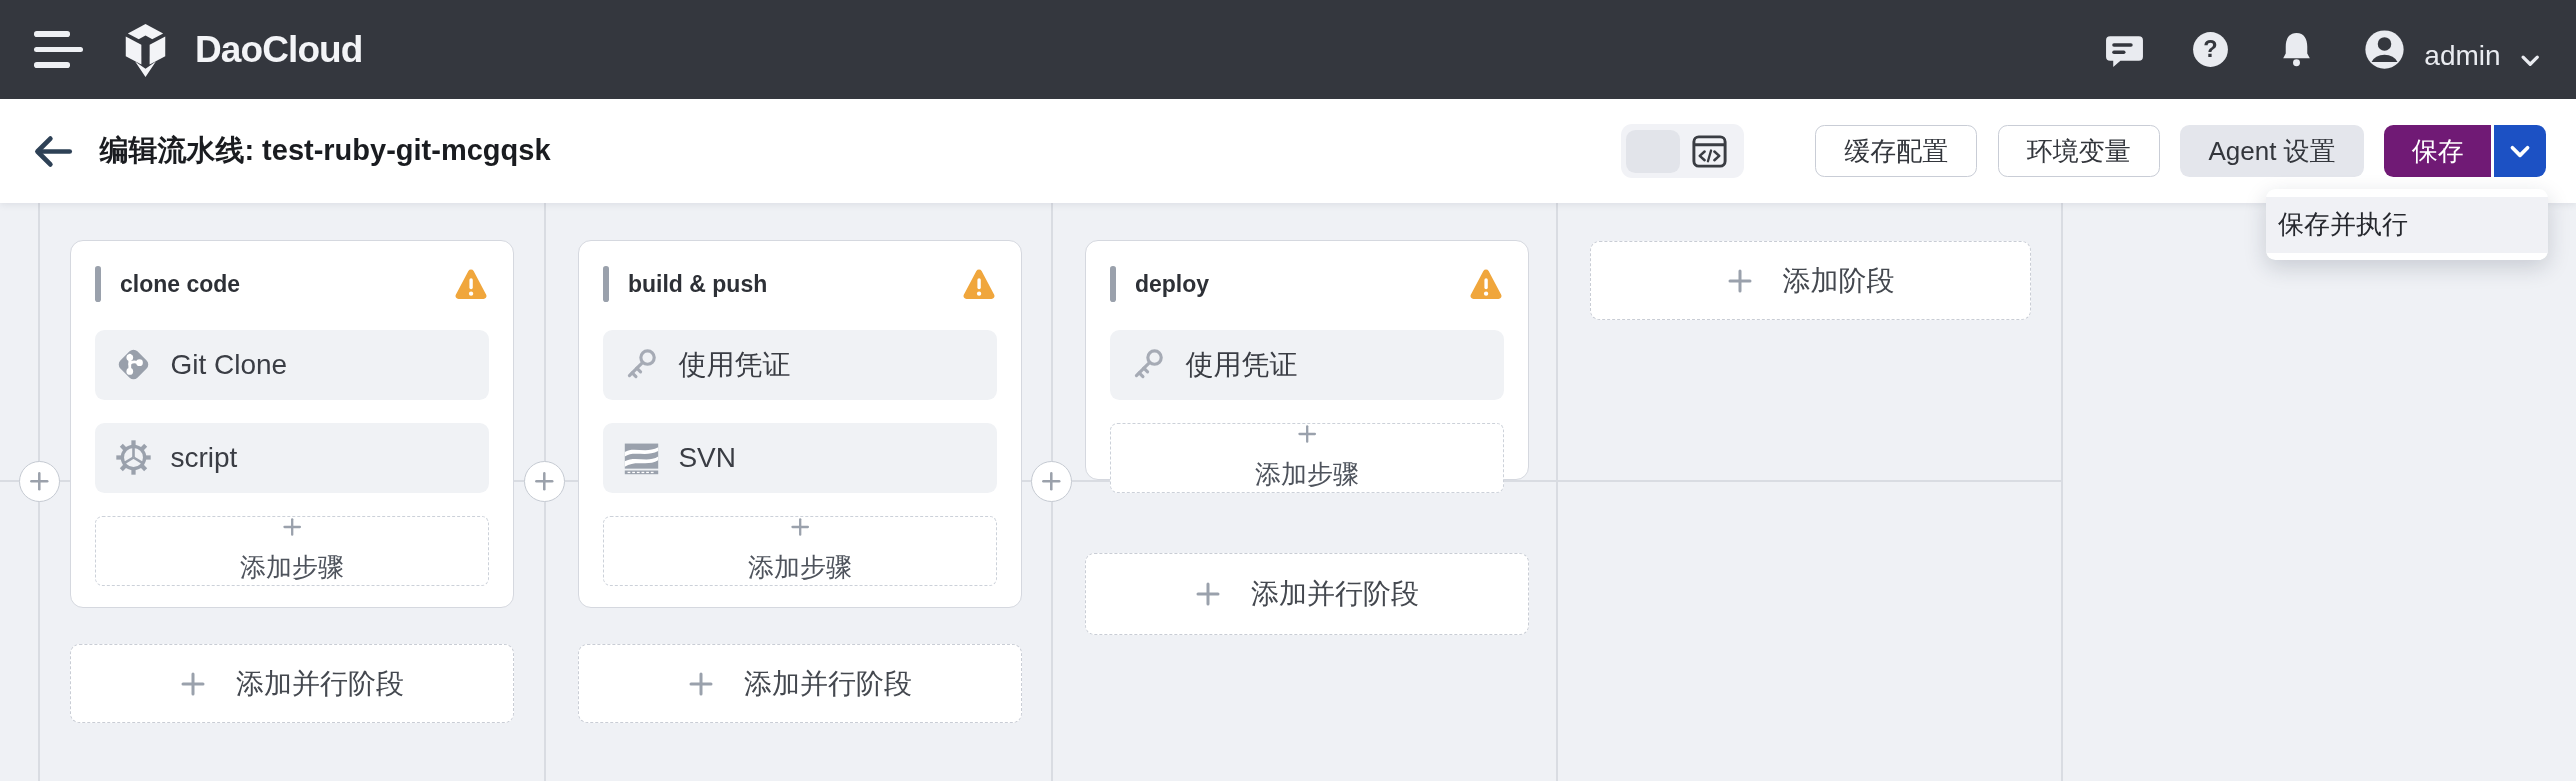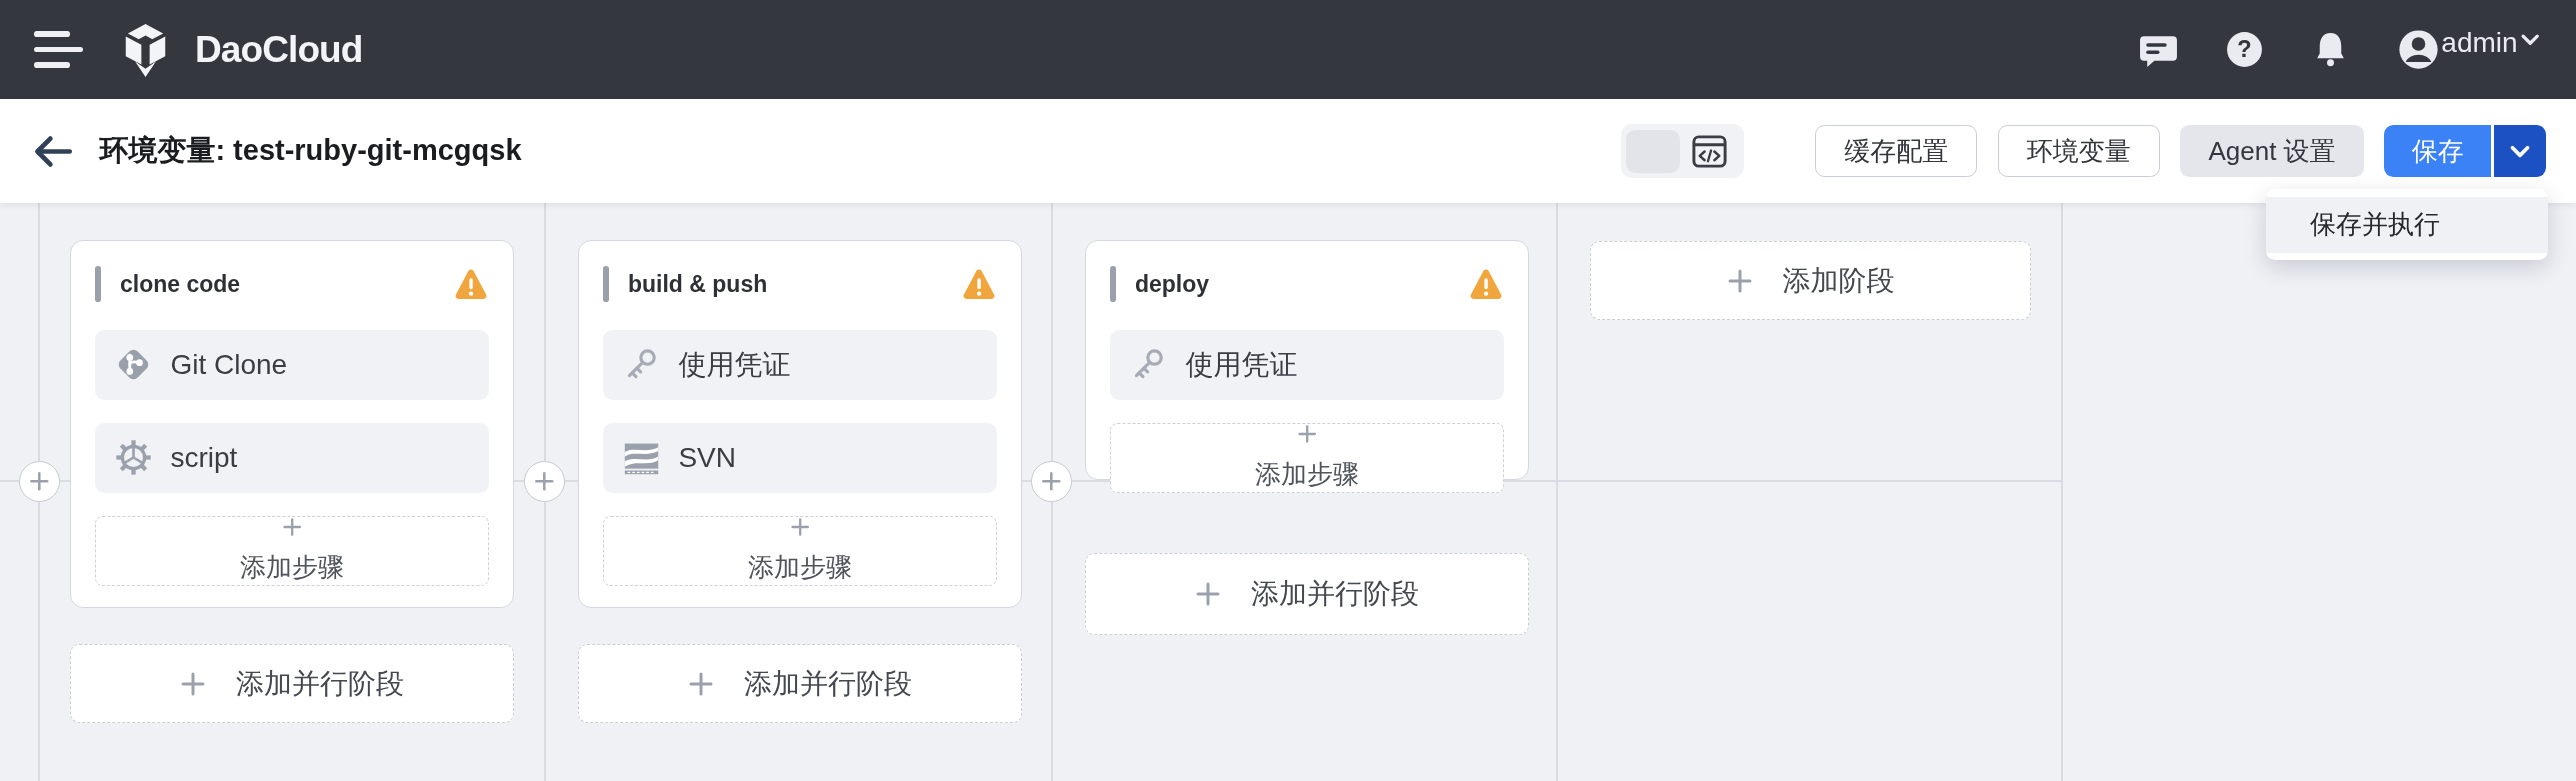--- a/index.html
+++ b/index.html
@@ -8,46 +8,46 @@
 
   
   .topbar { height:99px; background:#34373e; display:flex; align-items:center; padding:0 34px; position:relative; z-index:10; }
   .hamburger { width:49px; height:37px; display:flex; flex-direction:column; justify-content:space-between; cursor:pointer; }
   .hamburger span { display:block; height:5.6px; border-radius:2.8px; background:#eef0f4; }
   .hamburger .b1 { width:36px; } .hamburger .b2 { width:49px; } .hamburger .b3 { width:36px; }
   .logo { display:flex; align-items:center; margin-left:37px; }
   .brand { color:#f3f4f7; font-size:37px; font-weight:700; letter-spacing:-0.9px; margin-left:24px; }
   .topbar .spacer { flex:1; }
   .top-actions { display:flex; align-items:center; gap:45px; }
-  .top-user { display:flex; align-items:flex-start; }
+  .top-user { display:flex; align-items:flex-end; gap:17px; }
   .username { color:#e9ebf0; font-size:28px; }
 
   
   .pageheader { position:absolute; top:99px; left:0; width:2576px; height:104px; background:#ffffff;
     display:flex; align-items:center; padding:0 30px; box-shadow:0 1.9px 7.5px rgba(40,50,70,.10); z-index:5; }
   .back-btn { width:45px; height:45px; display:flex; align-items:center; justify-content:center; cursor:pointer; }
   .page-title { margin-left:24.4px; font-size:29px; font-weight:700; color:#1a1c20; }
   .pageheader .spacer { flex:1; }
   .view-toggle { width:123px; height:54px; background:#f1f2f6; border-radius:11.2px; display:flex; align-items:center; padding:0 5.6px; margin-right:51px; }
   .view-toggle .seg-graph { width:54px; height:43px; background:#e2e4ea; border-radius:9.4px; }
   .view-toggle .seg-code { flex:1; display:flex; align-items:center; justify-content:center; }
   .hbtn { height:52px; border-radius:9.4px; font-size:26px; display:flex; align-items:center; justify-content:center;
     padding:0 28px; margin-left:20.6px; cursor:pointer; white-space:nowrap; }
   .btn-outline { background:#fff; border:1.9px solid #c9cdd6; color:#33363c; }
   .btn-gray { background:#e4e6ec; color:#33363c; }
   .split { display:flex; margin-left:20.6px; }
-  .btn-save { width:107px; height:52px; background:#3b82f6; color:#fff; font-size:26px; border-radius:9.4px 0 0 9.4px;
+  .btn-save { width:107px; height:52px; background:#701a75; color:#fff; font-size:26px; border-radius:9.4px 0 0 9.4px;
     display:flex; align-items:center; justify-content:center; cursor:pointer;text-align:center; }
   .btn-caret { width:52px; height:52px; background:#1c51c4; border-radius:0 9.4px 9.4px 0; margin-left:2.8px;
     display:flex; align-items:center; justify-content:center; cursor:pointer; }
 
   
   .dropdown { position:absolute; top:189px; left:2266px; width:282px; background:#fff; border-radius:9.4px;
     box-shadow:0 7.5px 22.5px rgba(30,40,60,.18); padding:7.5px 0; z-index:20; }
-  .dropdown-item { height:56px; background:#f0f1f5; display:flex; align-items:center; padding-left:44px;
+  .dropdown-item { height:56px; background:#f0f1f5; display:flex; align-items:center; padding-left:12px;
     font-size:26px; color:#26282e; cursor:pointer; }
 
   
   .canvas { position:absolute; top:203px; left:0; width:2576px; height:578px; background:#eff1f5; overflow:hidden; }
   .vline { position:absolute; top:0; bottom:0; width:1.9px; background:#d9dce2; }
   .hline { position:absolute; top:277px; left:0; width:2062px; height:1.9px; background:#d9dce2; }
   .plus-circle { position:absolute; top:258px; width:41px; height:41px; border-radius:50%; background:#fff;
     border:1.9px solid #c5cad2; display:flex; align-items:center; justify-content:center; cursor:pointer; z-index:3; }
 
   .stage-card { position:absolute; background:#fff; border:1.9px solid #d5d8df; border-radius:13px; padding:0 24.4px; z-index:2; }
@@ -116,21 +116,21 @@
   </div>
 </div>
 
 <div class="pageheader">
   <div class="back-btn">
     <svg width="43" height="37" viewBox="0 0 40 34">
       <line x1="8" y1="17" x2="36" y2="17" stroke="#2e4156" stroke-width="4.4" stroke-linecap="round"></line>
       <polyline points="18,5 6,17 18,29" fill="none" stroke="#2e4156" stroke-width="4.4" stroke-linecap="round" stroke-linejoin="round"></polyline>
     </svg>
   </div>
-  <span class="page-title">环境变量: test-ruby-git-mcgqsk</span>
+  <span class="page-title">编辑流水线: test-ruby-git-mcgqsk</span>
   <div class="spacer"></div>
 
   <div class="view-toggle">
     <div class="seg-graph"></div>
     <div class="seg-code">
       <svg width="39" height="39" viewBox="0 0 40 40">
         <rect x="4" y="5" width="32" height="30" rx="5" fill="none" stroke="#3a3d43" stroke-width="3"></rect>
         <line x1="4" y1="13" x2="36" y2="13" stroke="#3a3d43" stroke-width="3"></line>
         <polyline points="15,20 10,24.5 15,29" fill="none" stroke="#3a3d43" stroke-width="2.6" stroke-linecap="round" stroke-linejoin="round"></polyline>
         <polyline points="25,20 30,24.5 25,29" fill="none" stroke="#3a3d43" stroke-width="2.6" stroke-linecap="round" stroke-linejoin="round"></polyline>

